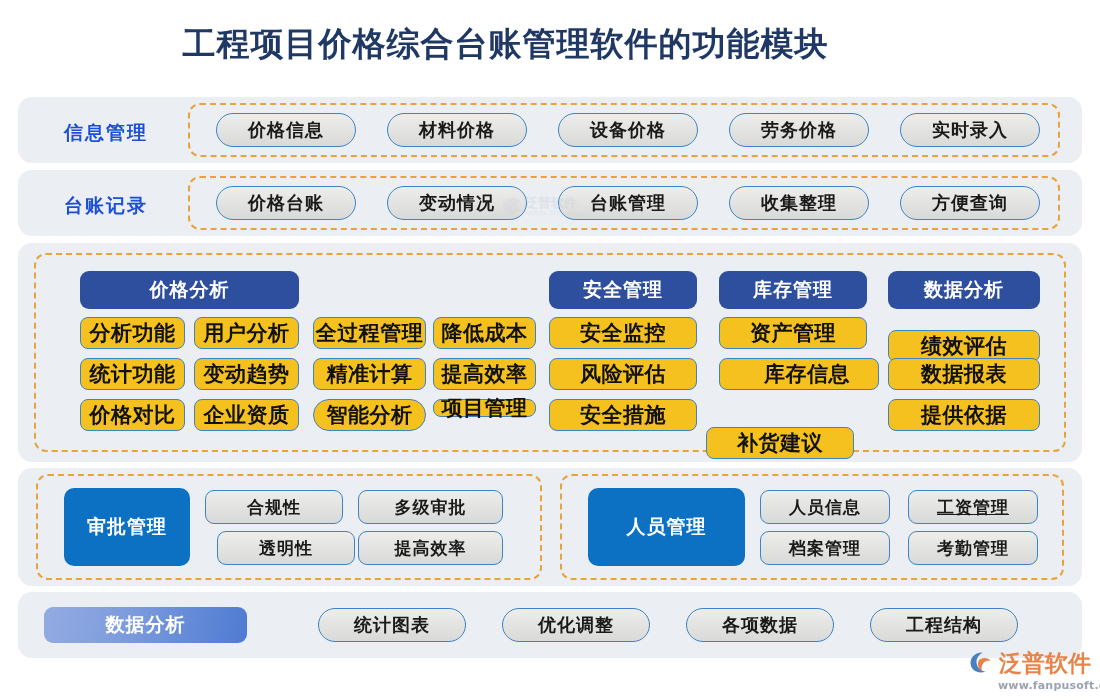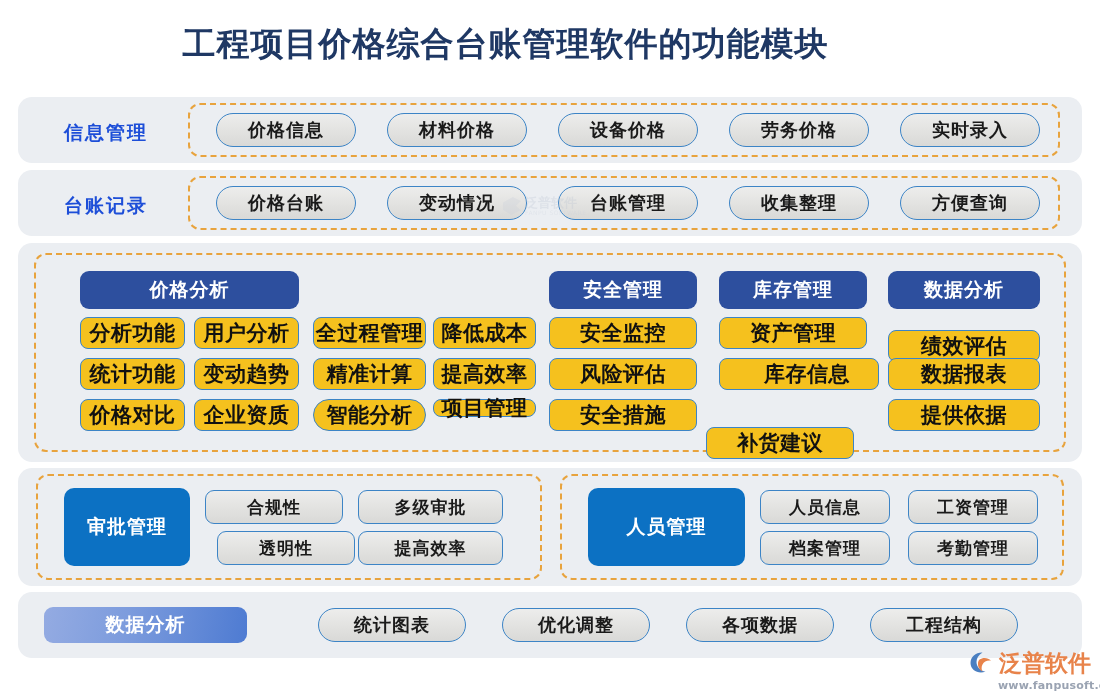--- a/index.html
+++ b/index.html
@@ -265,21 +265,21 @@
   <div class="dashed" style="left:36px; top:474px; width:506px; height:106px;"></div>
   <div class="blue-box" style="left:64px; top:488px; width:126px; height:78px;">审批管理</div>
   <div class="pill sm" style="left:205px; top:490px; width:138px; height:34px;">合规性</div>
   <div class="pill sm" style="left:358px; top:490px; width:145px; height:34px;">多级审批</div>
   <div class="pill sm" style="left:217px; top:531px; width:138px; height:34px;">透明性</div>
   <div class="pill sm" style="left:358px; top:531px; width:145px; height:34px;">提高效率</div>
 
   <div class="dashed" style="left:560px; top:474px; width:504px; height:106px;"></div>
   <div class="blue-box" style="left:588px; top:488px; width:157px; height:78px;">人员管理</div>
   <div class="pill sm" style="left:760px; top:490px; width:130px; height:34px;">人员信息</div>
-  <div class="pill sm" style="left:908px; top:490px; width:130px; height:34px;">工资管理</div>
+  <div class="pill sm" style="left:908px; top:490px; width:130px; height:34px;text-decoration:underline;">工资管理</div>
   <div class="pill sm" style="left:760px; top:531px; width:130px; height:34px;">档案管理</div>
   <div class="pill sm" style="left:908px; top:531px; width:130px; height:34px;">考勤管理</div>
 
   <div class="band" style="left:18px; top:592px; width:1064px; height:66px;"></div>
   <div class="grad-box" style="left:44px; top:607px; width:203px; height:36px;">数据分析</div>
   <div class="pill" style="left:318px; top:608px; width:148px; height:34px;">统计图表</div>
   <div class="pill" style="left:502px; top:608px; width:148px; height:34px;">优化调整</div>
   <div class="pill" style="left:686px; top:608px; width:148px; height:34px;">各项数据</div>
   <div class="pill" style="left:870px; top:608px; width:148px; height:34px;">工程结构</div>
 

